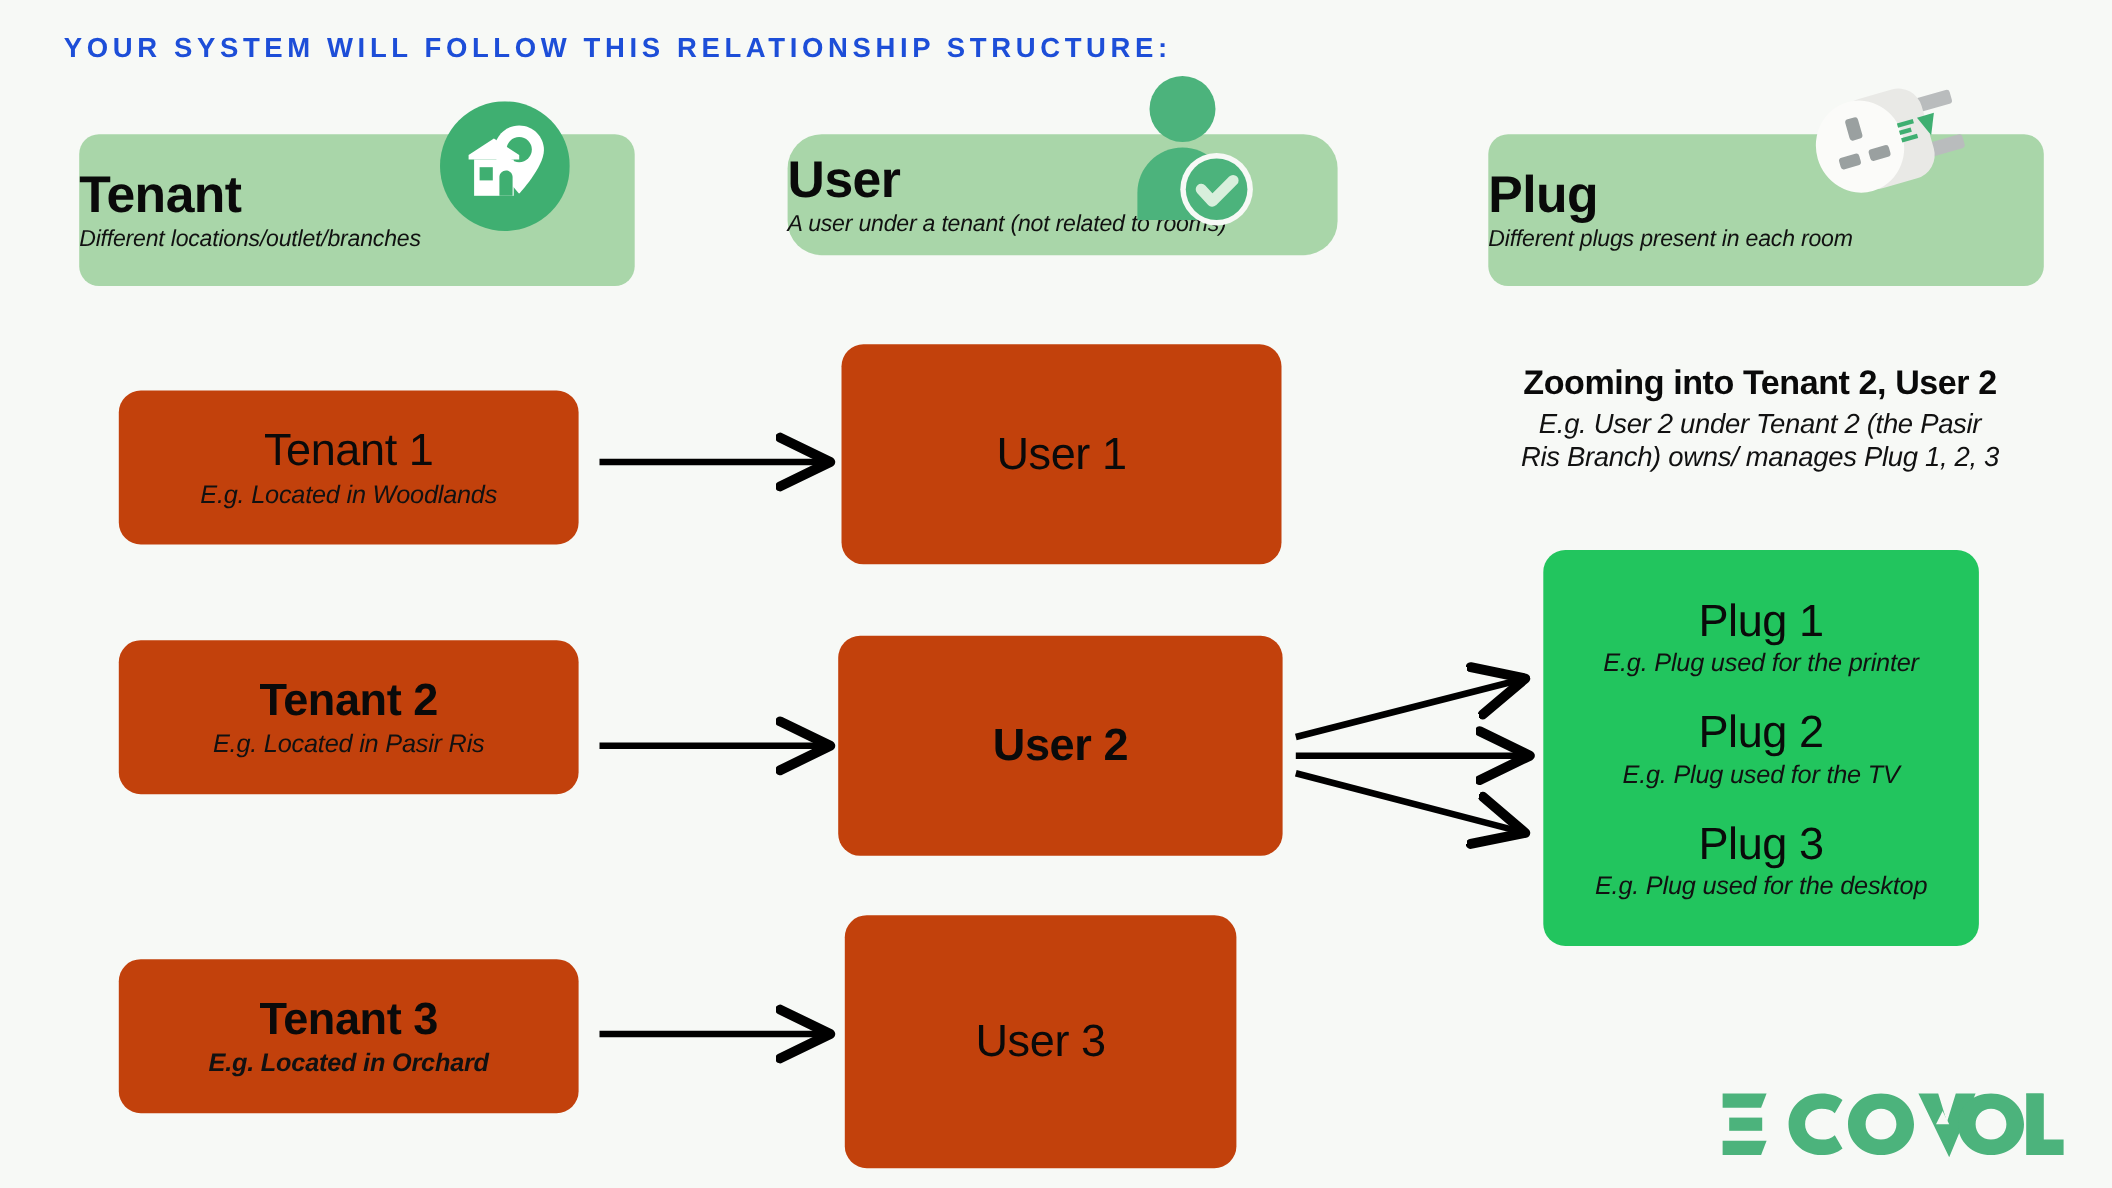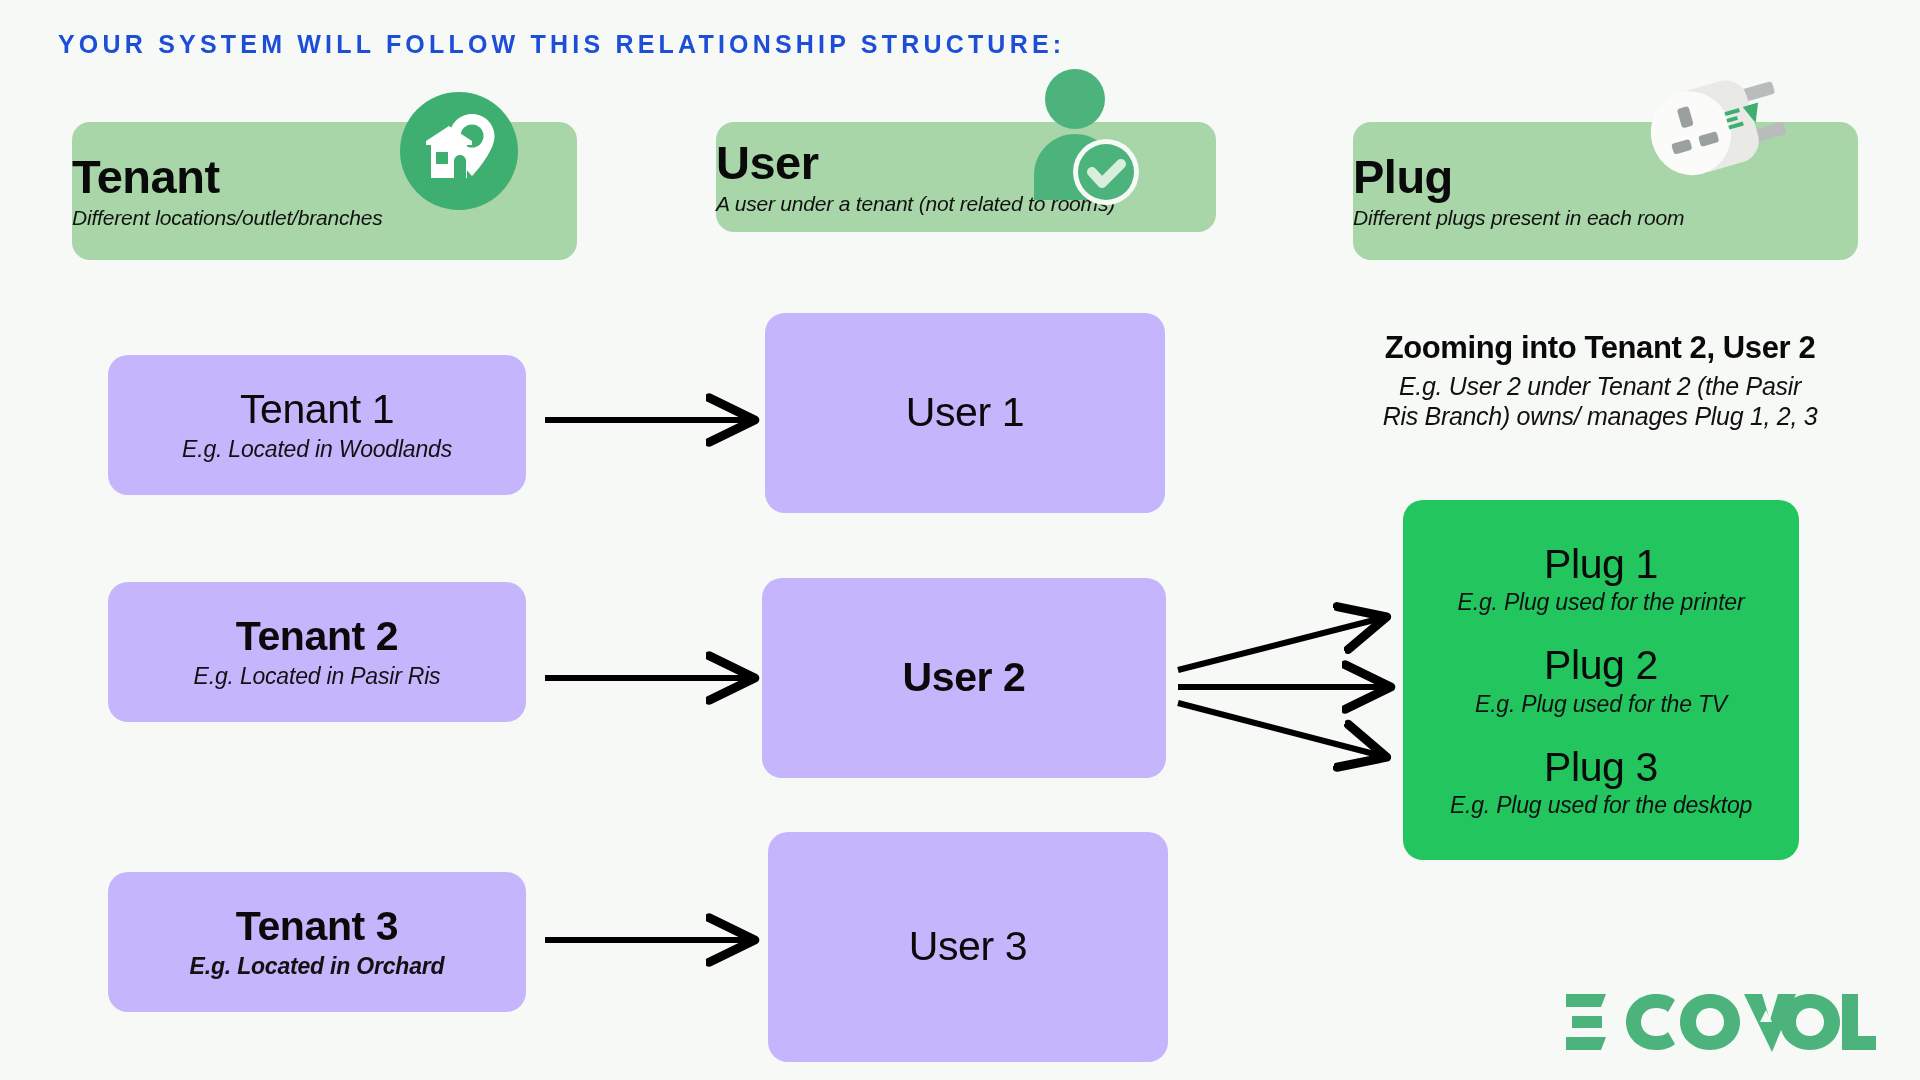--- a/index.html
+++ b/index.html
@@ -36,21 +36,21 @@
     font-size:21px; font-style:italic; color:#111;
     letter-spacing:-0.2px; margin-top:4px; white-space:nowrap;
   }
 
   
   .head-icon { position:absolute; }
 
   
   .card {
     position:absolute;
-    background:#c4b5fd;
+    background:#c2410c;
     border-radius:20px;
     display:flex; flex-direction:column;
     align-items:center; justify-content:center;
     text-align:center;
   }
   .card-title {
     font-size:41px; color:#0a0a0a; letter-spacing:-0.4px; line-height:1.1;
   }
   .card-title.bold { font-weight:bold; }
   .card-sub {
@@ -104,21 +104,21 @@
   <svg class="head-icon" style="left:400px; top:92px;" width="118" height="118" viewBox="0 0 118 118">
     <circle cx="59" cy="59" r="59" fill="#3faf71"></circle>
     <path d="M72 22c12.5 0 22.5 10 22.5 22.4 0 15.6-22.5 39.6-22.5 39.6S49.5 60 49.5 44.4C49.5 32 59.5 22 72 22z" fill="#ffffff"></path>
     <circle cx="72" cy="44" r="11.5" fill="#3faf71"></circle>
     <path d="M26 49l23-15 23 15v4H26z" fill="#ffffff"></path>
     <rect x="31" y="53" width="36" height="33" fill="#ffffff"></rect>
     <rect x="36" y="60" width="12" height="12" fill="#3faf71"></rect>
     <path d="M54 86V69c0-3.3 2.7-6 6-6s6 2.7 6 6v17z" fill="#3faf71"></path>
   </svg>
 
-  <div class="head-card" style="left:716px; top:122px; width:500px; height:110px;">
+  <div class="head-card" style="left:716px; top:122px; width:500px; height:110px;border-radius:31px;">
     <div class="head-title">User</div>
     <div class="head-sub">A user under a tenant (not related to rooms)</div>
   </div>
 
   <svg class="head-icon" style="left:1022px; top:62px;" width="120" height="145" viewBox="0 0 120 145">
     <circle cx="53" cy="37" r="30" fill="#4cb37c"></circle>
     <path d="M12 138v-25c0-22.6 18.4-41 41-41s41 18.4 41 41v25z" fill="#4cb37c"></path>
     <circle cx="84" cy="110" r="33" fill="#f7f9f6"></circle>
     <circle cx="84" cy="110" r="28" fill="#4cb37c"></circle>
     <path d="M70 110l10 11 19-19" fill="none" stroke="#d8efdc" stroke-width="10" stroke-linecap="round" stroke-linejoin="round"></path>
@@ -163,21 +163,21 @@
   </div>
 
   <div class="card plain" style="left:765px; top:313px; width:400px; height:200px;">
     <div class="card-title">User 1</div>
   </div>
 
   <div class="card plain" style="left:762px; top:578px; width:404px; height:200px;">
     <div class="card-title bold">User 2</div>
   </div>
 
-  <div class="card plain" style="left:768px; top:832px; width:400px; height:230px;">
+  <div class="card plain" style="left:768px; top:832px; width:356px; height:230px;">
     <div class="card-title">User 3</div>
   </div>
 
   <div class="annot" style="left:1330px; top:330px; width:540px;">
     <div class="a-title">Zooming into Tenant 2, User 2</div>
     <div class="a-body">
       <div>E.g. User 2 under Tenant 2 (the Pasir</div>
       <div>Ris Branch) owns/ manages Plug 1, 2, 3</div>
     </div>
   </div>

